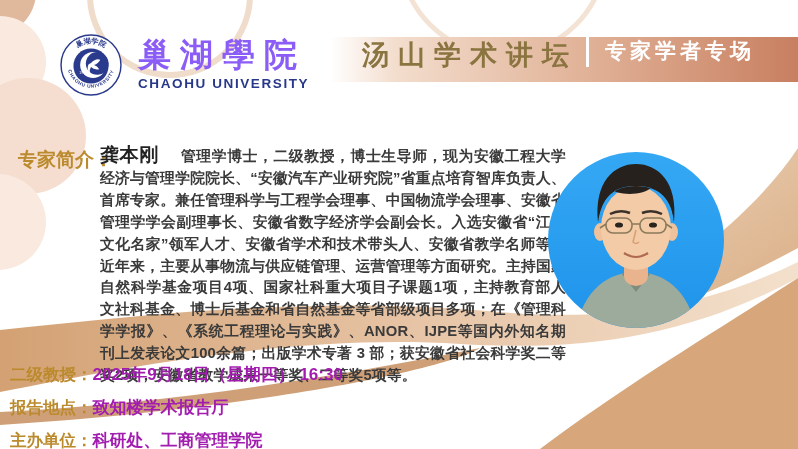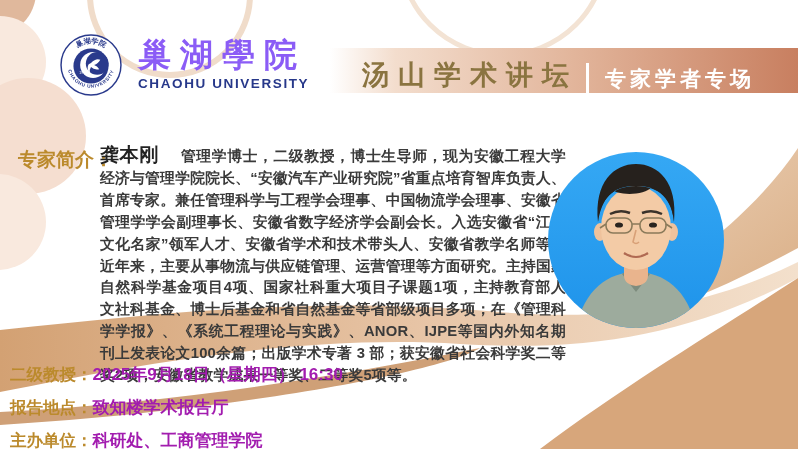--- a/index.html
+++ b/index.html
@@ -7,22 +7,22 @@
   .poster{position:relative;width:798px;height:449px;background:#ffffff;overflow:hidden;}
   .decor{position:absolute;left:0;top:0;width:798px;height:449px;z-index:0;}
 
   
   .logo-wrap{position:absolute;left:60px;top:34px;width:62px;height:62px;z-index:3;}
   .uni-names{position:absolute;left:138px;top:36px;z-index:3;}
   .uni-cn{font-family:"DejaVu Serif","Liberation Serif",serif;font-weight:bold;
           font-size:33px;color:#8b5cf6;letter-spacing:9px;line-height:38px;}
   .uni-en{font-size:13.5px;font-weight:bold;color:#27388a;letter-spacing:1.6px;margin-top:2px;}
 
-  .banner{position:absolute;left:330px;top:48px;width:468px;height:45px;z-index:2;
-          display:flex;align-items:flex-end;
+  .banner{position:absolute;left:330px;top:37px;width:468px;height:45px;z-index:2;
+          display:flex;align-items:flex-start;
           background:linear-gradient(90deg,rgba(250,238,229,0) 0%,#f3ddcd 14%,#e2b59b 52%,#c87f60 100%);}
   .banner-forum{font-size:27px;font-weight:bold;color:#8a7440;letter-spacing:9px;margin-left:32px;white-space:nowrap;}
   .banner-divider{width:3px;height:30px;background:#ffffff;margin:0 16px 0 8px;}
   .banner-session{font-family:"Liberation Serif","DejaVu Serif",serif;font-size:21px;font-weight:bold;
           color:#ffffff;letter-spacing:4px;white-space:nowrap;}
 
   
   .gold{color:#bb8a2c;font-weight:bold;}
 
   .topic-row{position:absolute;left:10px;top:99px;z-index:2;font-size:17px;white-space:nowrap;}

